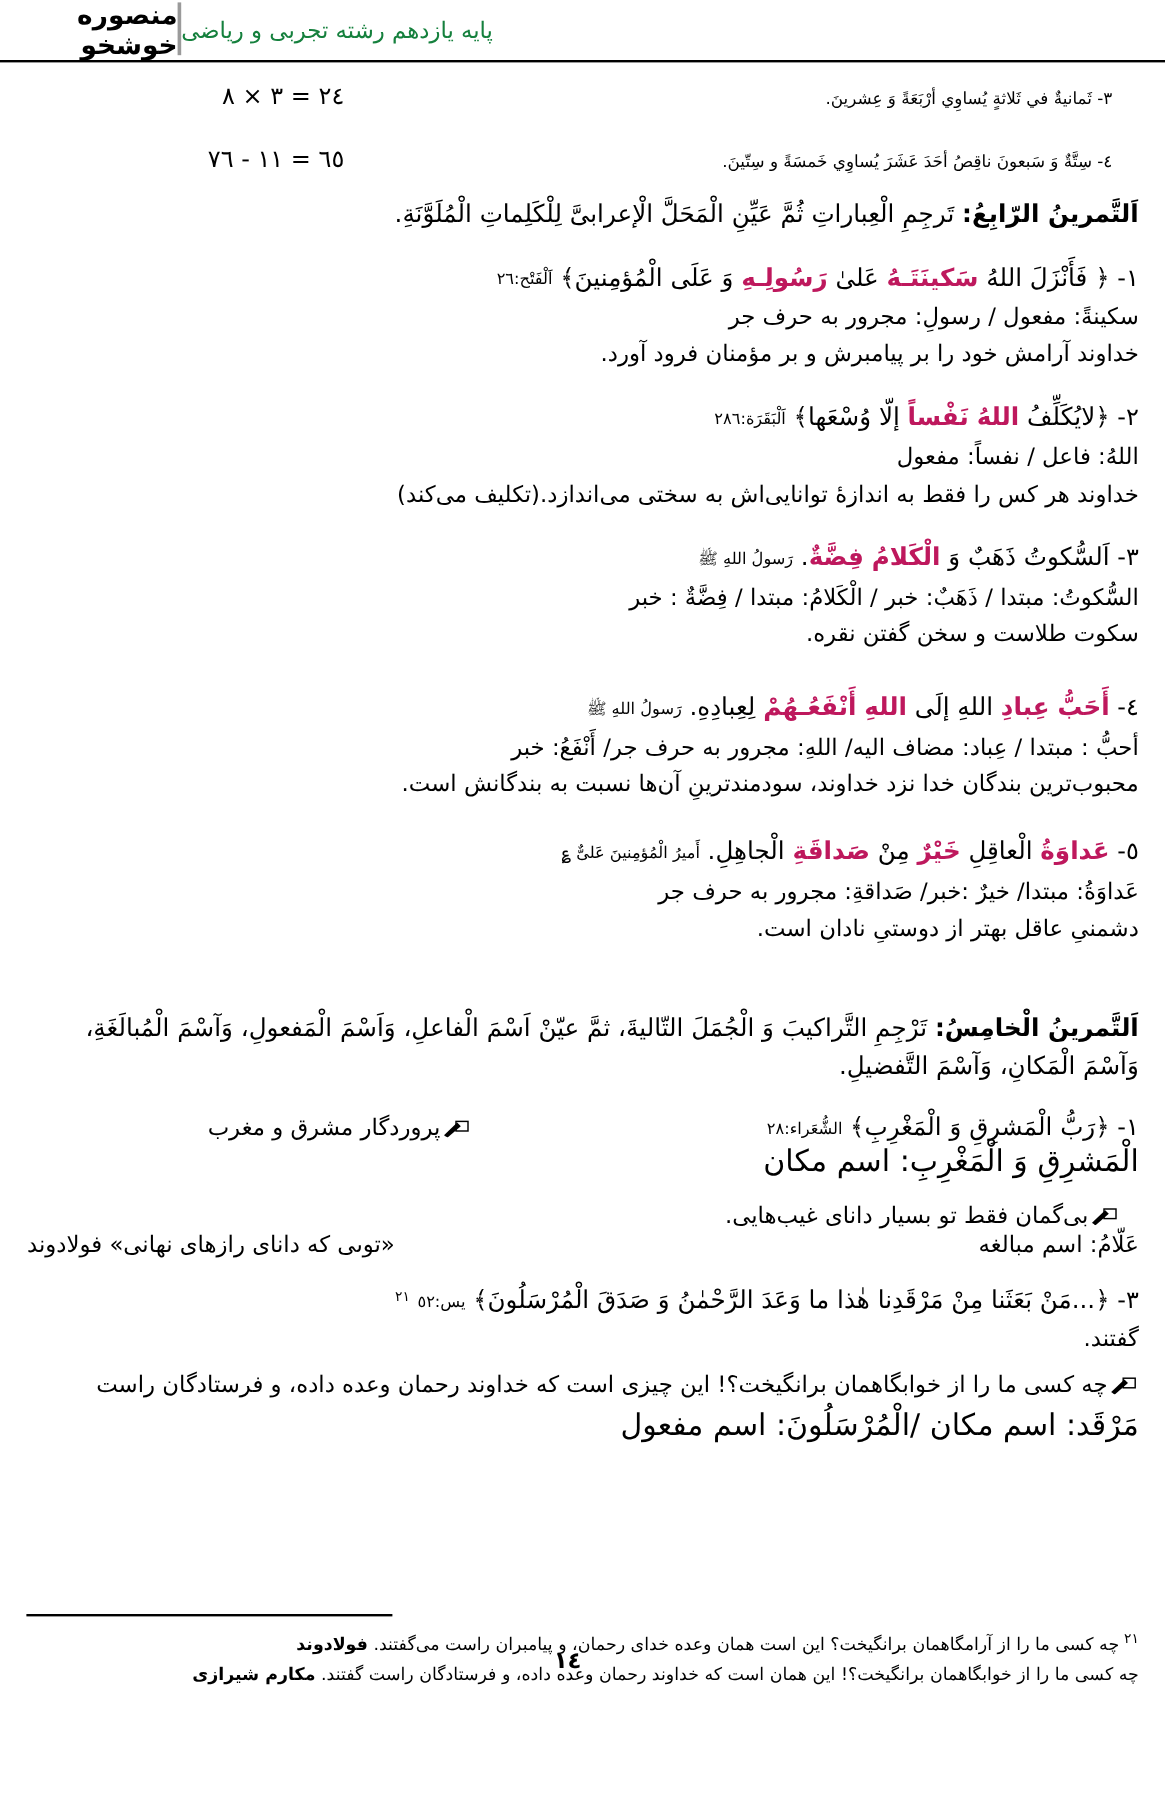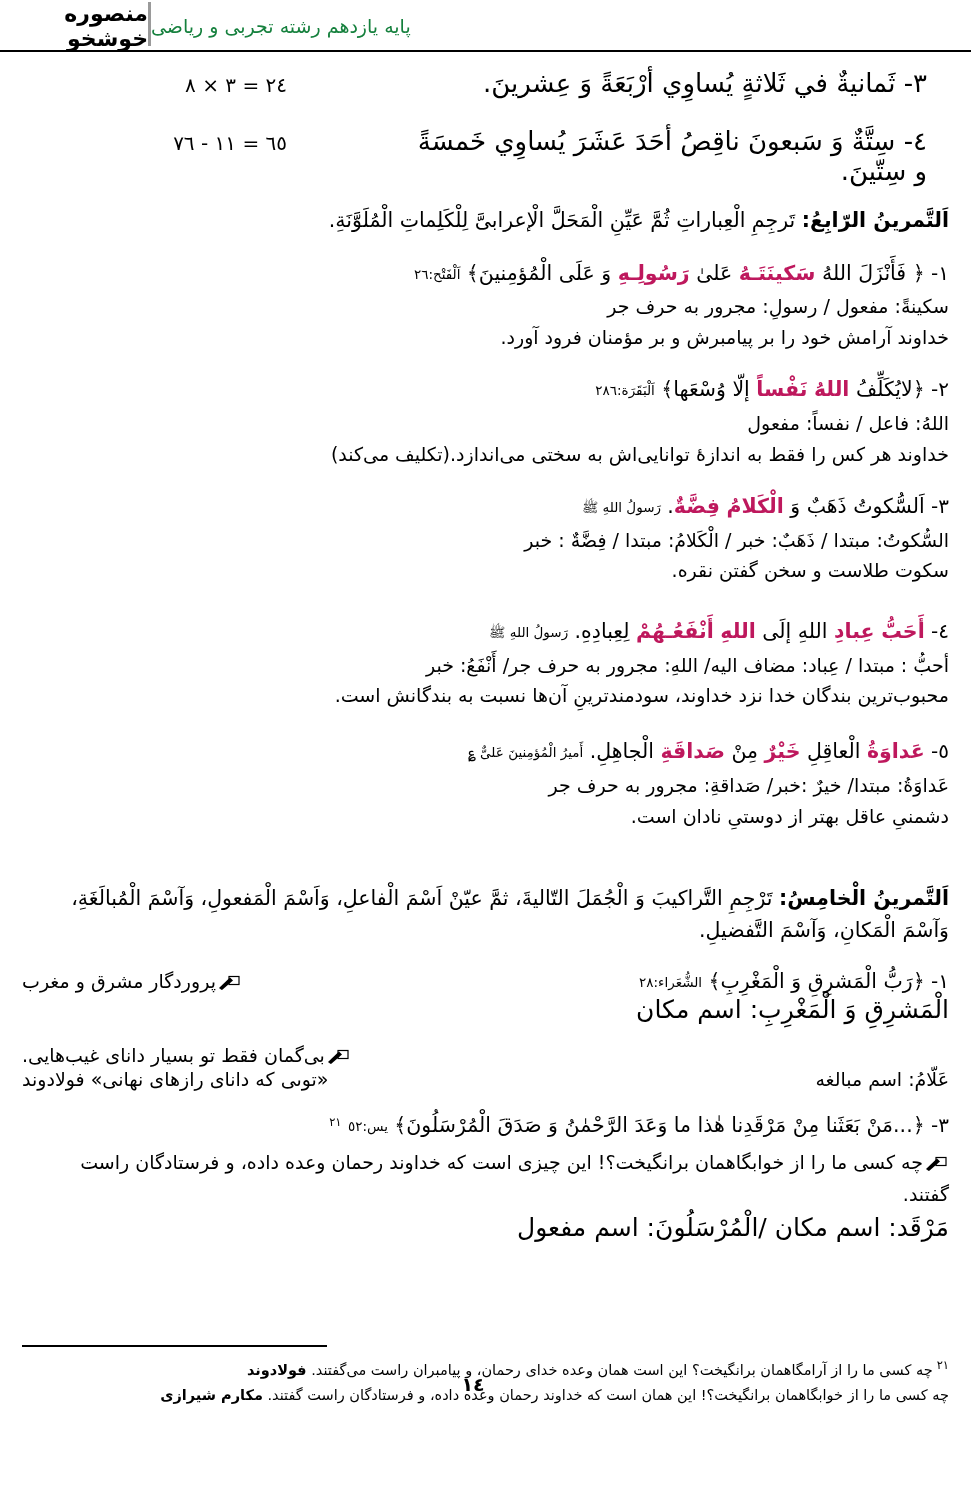--- a/index.html
+++ b/index.html
@@ -85,21 +85,21 @@
   
   .calc-row {
     display: flex;
     flex-direction: row;
     align-items: baseline;
     justify-content: flex-start;
     margin-bottom: 28px;
   }
   .calc-ar {
     flex: 0 0 auto;
-    font-size: 26px;
+    font-size: 14px;
     padding-right: 22px;
     width: 520px;
     direction: rtl;
   }
   .calc-num {
     flex: 0 0 auto;
     font-size: 20px;
     direction: rtl;
     unicode-bidi: plaintext;
     padding-right: 120px;
@@ -162,21 +162,21 @@
   }
   .ex5-ar {
     flex: 0 0 auto;
     font-size: 20px;
     text-align: right;
     white-space: nowrap;
   }
   .ex5-fa {
     flex: 1 1 auto;
     font-size: 19px;
-    text-align: left;
+    text-align: right;
     padding-right: 16px;
     white-space: nowrap;
   }
   .ex5-sub {
     direction: rtl;
     text-align: right;
     font-size: 25px;
     margin: 0 0 4px 0;
     padding-left: 240px;
   }
@@ -349,30 +349,30 @@
       </div>
     </div>
 
     <div class="q-block" style="margin-top:18px;">
       <div class="q-line" style="padding-left:30px;">
         <span>٣-</span>
         <span class="q-ar">﴿...مَنْ بَعَثَنا مِنْ مَرْقَدِنا هٰذا ما وَعَدَ الرَّحْمٰنُ وَ صَدَقَ الْمُرْسَلُونَ﴾</span>
         <span class="cite">یس:٥٢</span>
         <span class="fn-marker">٢١</span>
       </div>
+      <div class="translation" style="padding-left:790px;">گفتند.</div>
       <div class="translation" style="padding-left:10px; margin-top:8px;">
         <span class="pencil-icon">
           <svg width="22" height="15" viewBox="0 0 22 15" xmlns="http://www.w3.org/2000/svg">
             <rect x="11" y="1.5" width="10" height="8" fill="none" stroke="#000" stroke-width="1.2"></rect>
             <path d="M1 13 L12 2.5 L15 5.5 L4 15 Z" fill="#000"></path>
             <path d="M1 13 L3.5 14.2 L4 15 Z" fill="#000"></path>
           </svg>
         </span><span>چه کسی ما را از خوابگاهمان برانگیخت؟! این چیزی است که خداوند رحمان وعده داده، و فرستادگان راست</span>
       </div>
-      <div class="translation" style="padding-left:790px;">گفتند.</div>
       <div class="ex5-sub" style="padding-left:320px; margin-top:4px;">مَرْقَد: اسم مكان /الْمُرْسَلُونَ: اسم مفعول</div>
     </div>
 
   </div>
 
   <div class="footnote-rule"></div>
   <div class="footnotes">
     <div class="fn-line" style="padding-left:60px;">
       <span class="fn-marker">٢١</span><span>چه کسی ما را از آرامگاهمان برانگیخت؟ این است همان وعده خدای رحمان، و پیامبران راست می‌گفتند.</span> <span class="fn-src">فولادوند</span>
     </div>

